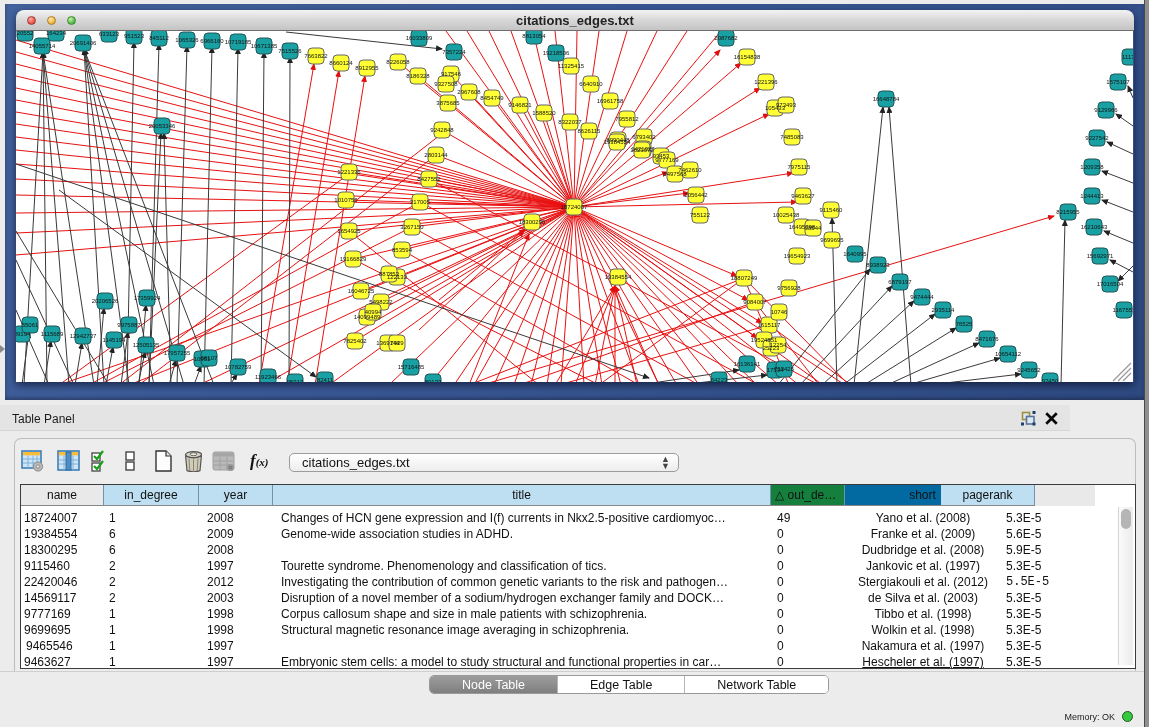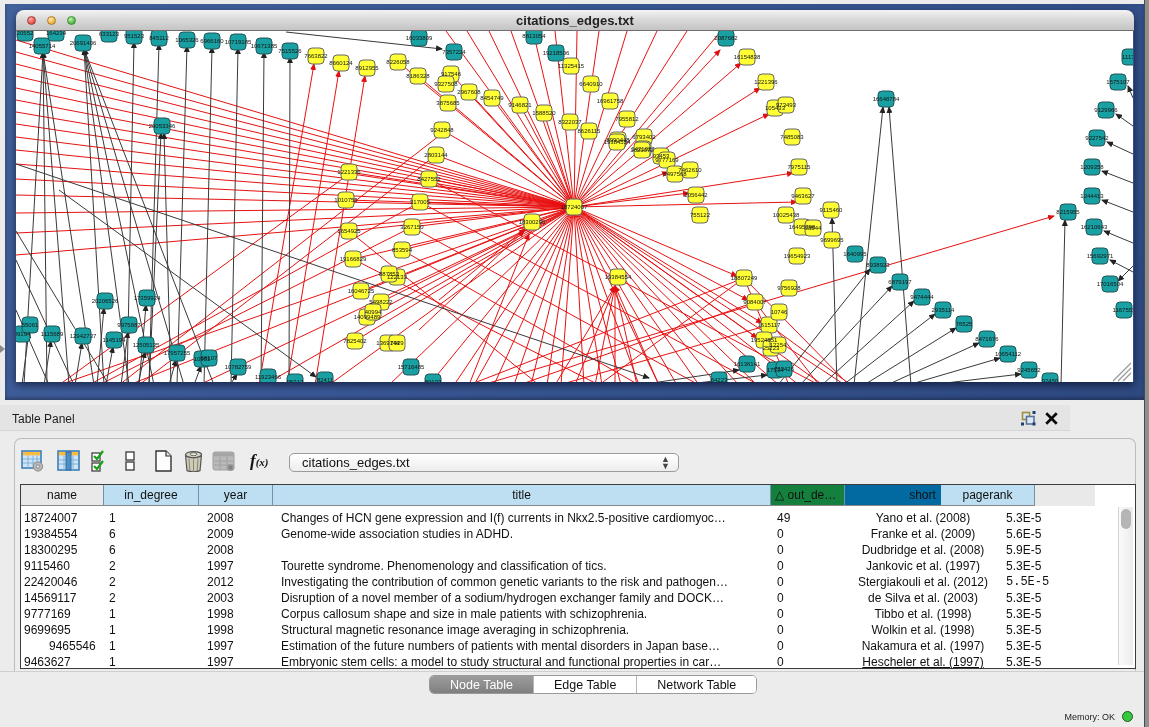--- a/index.html
+++ b/index.html
@@ -17,21 +17,21 @@
 #combo .st{position:absolute;right:8px;top:2px;font-size:9px;color:#444;line-height:7px;text-align:center}
 #tablebox{position:absolute;left:5px;top:45px;width:1116px;height:185px;background:#fff;border:1px solid #3c3c3c}
 #thead{position:absolute;left:0;top:0;width:1074px;height:21px;background:#e9e9e9}
 .hcell{position:absolute;top:0;height:21px;font-size:12px;color:#111;line-height:21px;border-right:1px solid #6d93ad;border-bottom:1px solid #888}
 .row{position:relative;width:1074px;height:16px}
 #rowsbox{position:absolute;left:0;top:26px;width:1074px;overflow:hidden;height:159px}
 .cell{position:absolute;top:0;height:16px;font-size:12px;color:#111;line-height:15px;white-space:nowrap;overflow:hidden}
 #vscroll{position:absolute;right:2px;top:22px;width:15px;height:158px;background:linear-gradient(90deg,#fafafa,#ececec);border-left:1px solid #d5d5d5}
 #vthumb{position:absolute;left:2px;top:2px;width:10px;height:20px;border-radius:5px;background:#b5b5b5}
 #tabs{position:absolute;left:429px;top:275px;height:19px;display:flex;border:1px solid #9a9a9a;border-radius:5px;overflow:hidden;background:#fff}
-.tab{font-size:12.5px;line-height:18px;padding:0 20px;color:#111;background:#fff}
+.tab{font-size:12.5px;line-height:18px;padding:0 32px;color:#111;background:#fff}
 .tab.sel{background:linear-gradient(#9d9d9d,#7f7f7f);color:#fff}
 .tab+.tab{border-left:1px solid #b5b5b5}
 #mem{position:absolute;right:30px;top:312px;font-size:9px;color:#222}
 #memdot{position:absolute;right:12px;top:311px;width:11px;height:11px;border-radius:50%;background:#35c93f;border:1.5px solid #1e5a1e}
 #rstrip{position:absolute;right:0;top:0;width:5px;height:727px;background:#8f8f8f;border-left:1px solid #4a4a4a}
 #ltri{position:absolute;left:0px;top:345px;width:0;height:0;border-left:5px solid #8a8a8a;border-top:4px solid transparent;border-bottom:4px solid transparent}
 </style></head><body>
 <div id="frame">
  <div id="win">
   <div id="titlebar">
@@ -667,24 +667,23 @@
           <div class="row">
             <div class="cell" style="left:0px;width:83px;text-align:left;padding-left:3px;">9699695</div>
             <div class="cell" style="left:83px;width:95px;text-align:left;padding-left:5px;">1</div>
             <div class="cell" style="left:178px;width:74px;text-align:left;padding-left:8px;">1998</div>
             <div class="cell" style="left:252px;width:498px;text-align:left;padding-left:8px;">Structural magnetic resonance image averaging in schizophrenia.</div>
             <div class="cell" style="left:750px;width:74px;text-align:left;padding-left:6px;">0</div>
             <div class="cell" style="left:824px;width:156px;text-align:center;">Wolkin et al. (1998)</div>
             <div class="cell" style="left:980px;width:94px;text-align:left;padding-left:5px;">5.3E-5</div>
           </div>
           <div class="row">
-            <div class="cell" style="left:0px;width:83px;text-align:left;padding-left:19px;margin-left:9px;">9465546</div>
+            <div class="cell" style="left:0px;width:83px;text-align:left;padding-left:5px;">9465546</div>
             <div class="cell" style="left:83px;width:95px;text-align:left;padding-left:5px;">1</div>
             <div class="cell" style="left:178px;width:74px;text-align:left;padding-left:8px;">1997</div>
-            <div class="cell" style="left:252px;width:498px;text-align:left;padding-left:8px;">Estimation of the future numbers of patients with mental disorders in Japan base…</div>
             <div class="cell" style="left:750px;width:74px;text-align:left;padding-left:6px;">0</div>
             <div class="cell" style="left:824px;width:156px;text-align:center;">Nakamura et al. (1997)</div>
             <div class="cell" style="left:980px;width:94px;text-align:left;padding-left:5px;">5.3E-5</div>
           </div>
           <div class="row">
             <div class="cell" style="left:0px;width:83px;text-align:left;padding-left:3px;">9463627</div>
             <div class="cell" style="left:83px;width:95px;text-align:left;padding-left:5px;">1</div>
             <div class="cell" style="left:178px;width:74px;text-align:left;padding-left:8px;">1997</div>
             <div class="cell" style="left:252px;width:498px;text-align:left;padding-left:8px;">Embryonic stem cells: a model to study structural and functional properties in car…</div>
             <div class="cell" style="left:750px;width:74px;text-align:left;padding-left:6px;">0</div>

